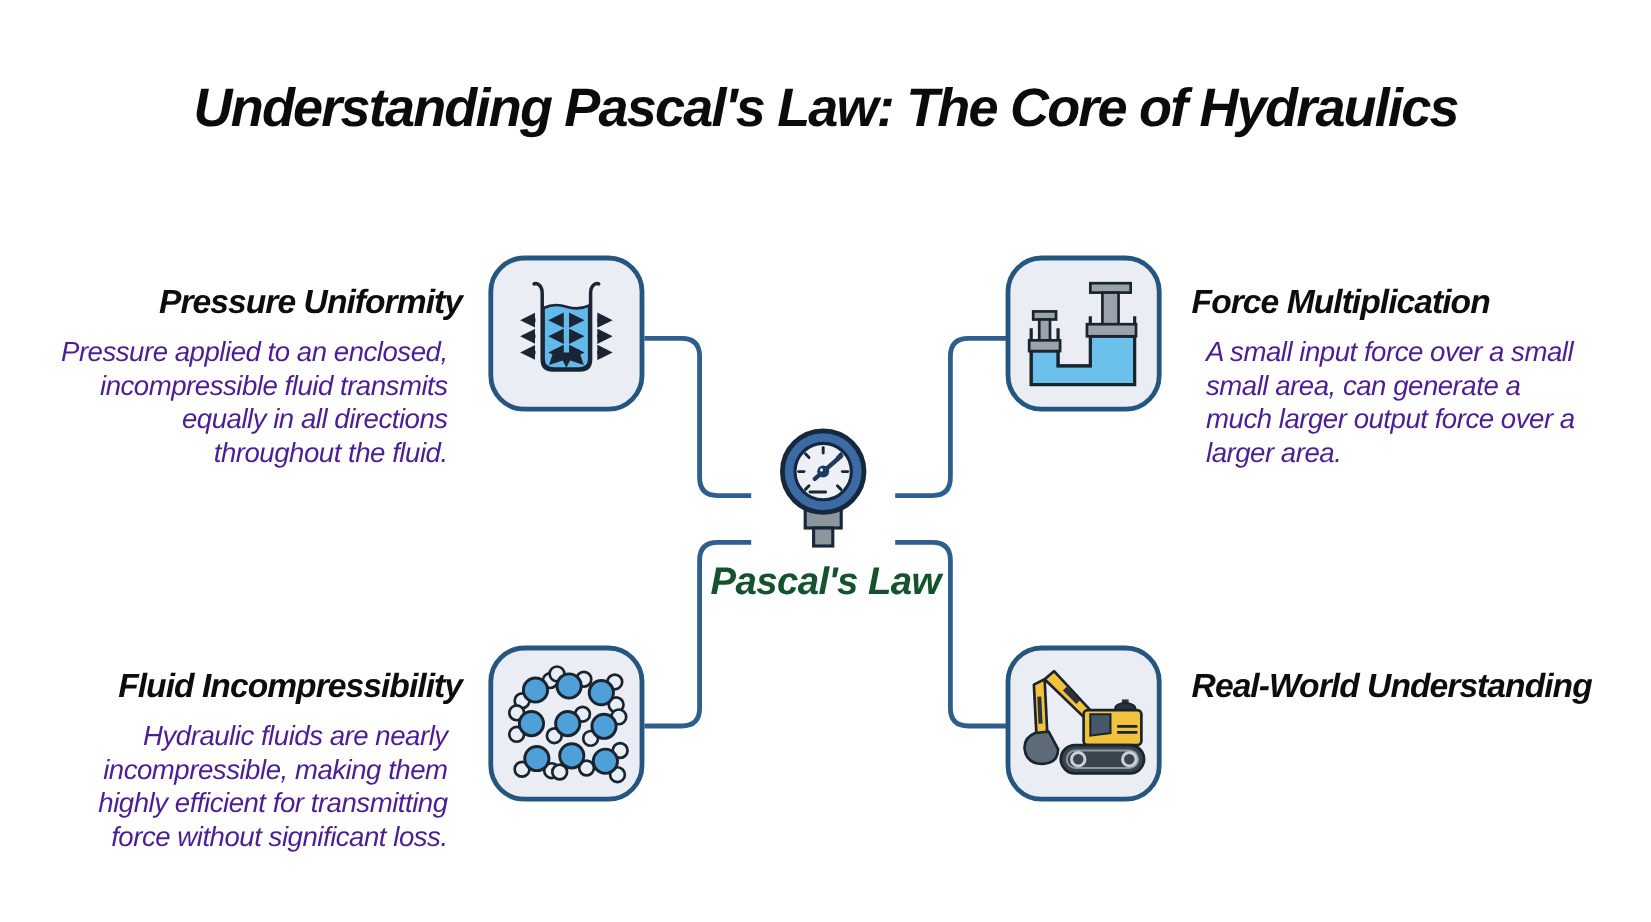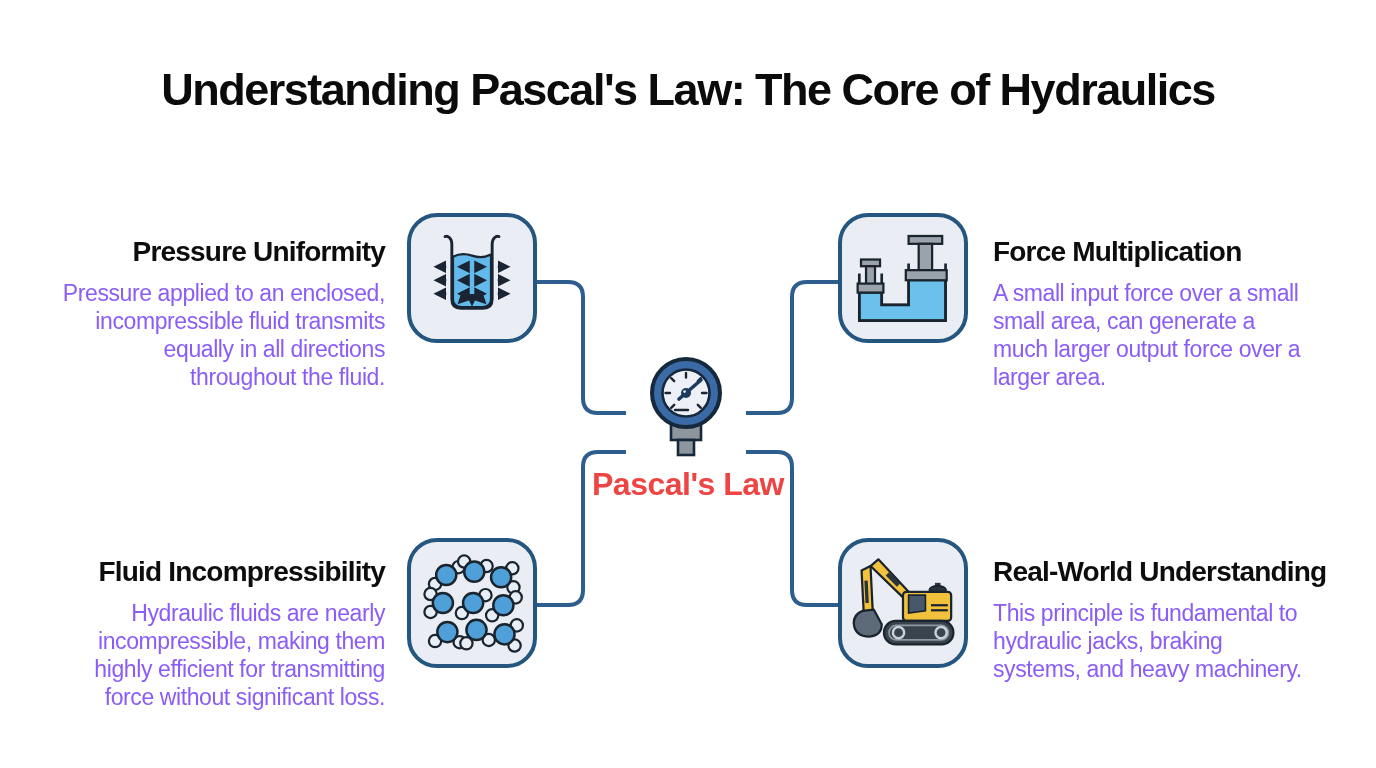--- a/index.html
+++ b/index.html
@@ -3,49 +3,49 @@
 <meta charset="utf-8">
 <style>
   :root{
     --bg:#ffffff; --text:#111111; --connector:#2e5e8e; --box-border:#24567f;
     --box-fill:#eaeef4; --fluid:#63b9e9; --ring:#3a6ba6; --mol:#4fa0d9;
     --yellow:#f3c23c; --piston:#9aa2ab; --ink:#1a2433;
   }
   html,body{margin:0;padding:0;background:var(--bg);}
   .stage{
     position:relative; width:1376px; height:768px; background:var(--bg);
-    font-family:"Liberation Sans", sans-serif; color:var(--text); overflow:hidden;
+    font-family:"Liberation Sans", sans-serif; color:var(--text); overflow:hidden;font-style:italic;
   }
   .title{
     position:absolute; top:64px; left:0; width:100%; text-align:center;
     font-size:45px; font-weight:bold; letter-spacing:-1.5px; color:#0b0b0b; margin:0;
   }
   .connectors{position:absolute; left:0; top:0; width:1376px; height:768px;}
   .connectors path{fill:none; stroke:var(--connector); stroke-width:4px;}
   .sec{position:absolute;}
   .sec h2{font-size:28px; font-weight:bold; line-height:1.12; letter-spacing:-0.8px; margin:16px 0 12px 0; color:#0d0d0d;}
-  .sec p{font-size:23px; line-height:28px; letter-spacing:-0.4px; margin:0; white-space:pre-line; color:#8b5cf6;}
+  .sec p{font-size:23px; line-height:28px; letter-spacing:-0.4px; margin:12px; white-space:pre-line; color:#4c1d95;}
   .sec.tl{left:30px; top:220px; width:355px; text-align:right;}
   .sec.tr{left:993px; top:220px; width:345px; text-align:left;}
   .sec.bl{left:30px; top:540px; width:355px; text-align:right;}
   .sec.br{left:993px; top:540px; width:345px; text-align:left;}
   .iconbox{
     position:absolute; width:122px; height:122px; border:4px solid var(--box-border);
     border-radius:30px; background:var(--box-fill);
     display:flex; align-items:center; justify-content:center;
   }
   .iconbox svg{width:112px; height:112px; display:block;}
   .iconbox.tl{left:407px; top:213px;}
   .iconbox.tr{left:838px; top:213px;}
   .iconbox.bl{left:407px; top:538px;}
   .iconbox.br{left:838px; top:538px;}
   .gauge{position:absolute; left:638px; top:350px; width:96px; height:112px;}
   .center-label{
     position:absolute; left:538px; top:466px; width:300px; text-align:center;
-    font-size:32px; font-weight:bold; letter-spacing:-0.5px; color:#ef4444; margin:0;
+    font-size:32px; font-weight:bold; letter-spacing:-0.5px; color:#14532d; margin:0;
   }
 </style>
 </head>
 <body>
 
 <div class="stage">
 
   <h1 class="title">Understanding Pascal's Law: The Core of Hydraulics</h1>
 
   <svg class="connectors" viewBox="0 0 1376 768" aria-hidden="true">
@@ -197,18 +197,15 @@
       <line x1="75" y1="56.5" x2="90" y2="56.5" stroke="#1a242e" stroke-width="2"></line>
 
       <rect x="33" y="66" width="62" height="21" rx="10.5" fill="#39444e" stroke="#1a242e" stroke-width="2"></rect>
       <rect x="37.5" y="70" width="53" height="13" rx="6.5" fill="none" stroke="#8f98a1" stroke-width="1.5"></rect>
       <circle cx="46" cy="76.5" r="5" fill="#39444e" stroke="#c9d1d8" stroke-width="2.2"></circle>
       <circle cx="84" cy="76.5" r="5" fill="#39444e" stroke="#c9d1d8" stroke-width="2.2"></circle>
     </svg>
   </div>
   <div class="sec br">
     <h2>Real-World Understanding</h2>
-    <p>This principle is fundamental to
-hydraulic jacks, braking
-systems, and heavy machinery.</p>
   </div>
 
 </div>
 
 </body></html>

